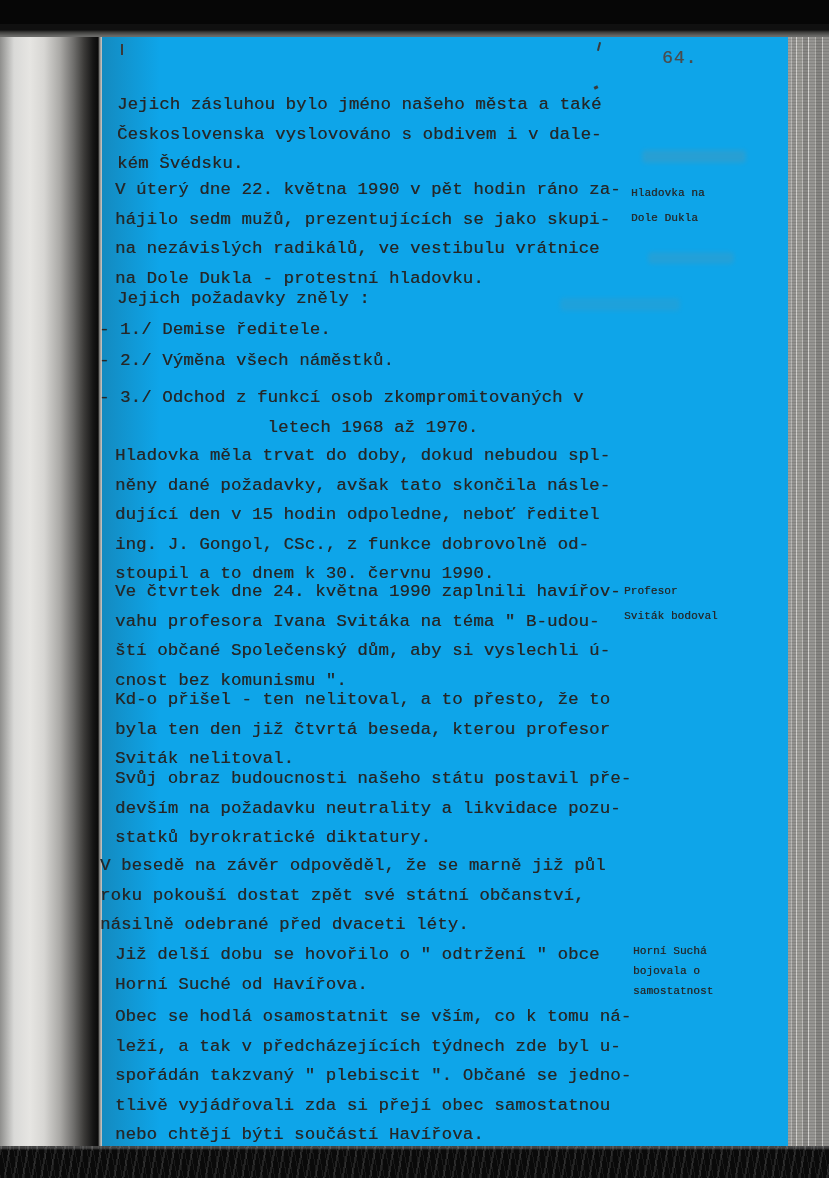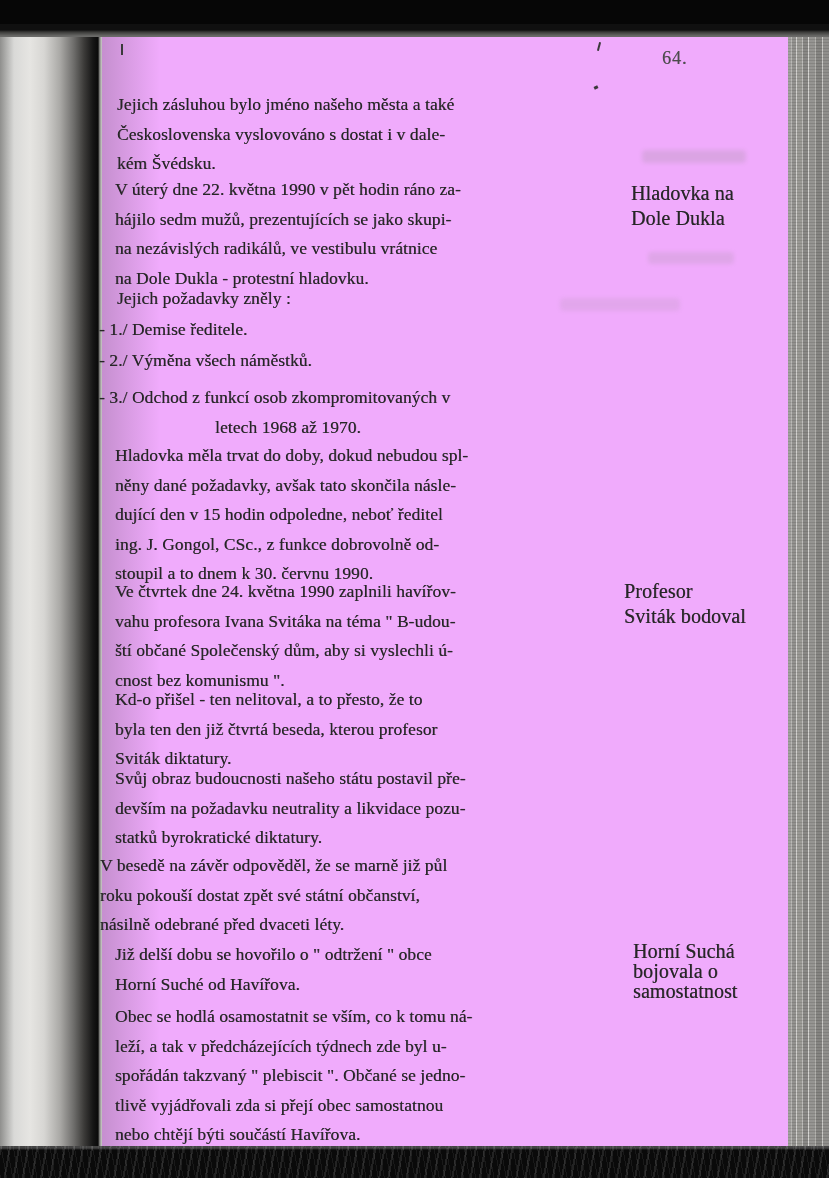--- a/index.html
+++ b/index.html
@@ -1,22 +1,22 @@
 <!DOCTYPE html>
 <html><head>
 <meta charset="utf-8">
 <style>
   html, body { margin: 0; padding: 0; background: #565656; }
   .scan {
     position: relative;
     width: 829px;
     height: 1178px;
     overflow: hidden;
-    background: #f0abfc;
-    font-family: Liberation Serif, serif;
+    background: #0ea5e9;
+    font-family: Liberation Mono, monospace;
   }
   
   .spine {
     position: absolute; left: 0; top: 0; width: 102px; height: 1178px;
     background: linear-gradient(to right,
       #8f8f8d 0px, #d9d9d7 14px, #e6e5e2 30px, #d7d6d3 44px,
       #aaa9a6 60px, #6d6c6a 74px, #3c3b39 84px, #161616 93px,
       #0a0a0a 98px, #e9e8e4 101px);
   }
   .gutter-shade {
@@ -47,21 +47,21 @@
   
   .tblock {
     position: absolute;
     font-size: 17.4px;
     line-height: 29.6px;
     color: #262626;
     white-space: pre;
     letter-spacing: 0.1px;
     text-shadow: 0.4px 0.3px 0.4px rgba(30,30,30,0.55);
   }
-  .note { font-size: 20px; }
+  .note { font-size: 11px; }
   .page-number {
     position: absolute; top: 48px; left: 662px;
     font-size: 18px; color: #4c4c4c;
     letter-spacing: 1px;
     text-shadow: 0.4px 0.4px 0.6px rgba(60,60,60,0.5);
   }
   
   .mark { position: absolute; background: #3a3a3a; }
   .mark-tick { left: 121px; top: 44px; width: 2px; height: 11px; }
   .mark-apostrophe { left: 598px; top: 42px; width: 2px; height: 9px; transform: rotate(14deg); }
@@ -80,29 +80,29 @@
 <div class="scan">
   <div class="spine"></div>
   <div class="gutter-shade"></div>
   <div class="edge-right"></div>
   <div class="band-top"></div>
   <div class="band-bottom"></div>
 
   <div class="page-number">64.</div>
 
   <div id="text-column">
-      <div class="tblock" style="top: 90px; left: 117px;"><div>Jejich zásluhou bylo jméno našeho města a také</div><div>Československa vyslovováno s dostat i v dale-</div><div>kém Švédsku.</div></div>
+      <div class="tblock" style="top: 90px; left: 117px;"><div>Jejich zásluhou bylo jméno našeho města a také</div><div>Československa vyslovováno s obdivem i v dale-</div><div>kém Švédsku.</div></div>
       <div class="tblock" style="top: 175px; left: 115px;"><div>V úterý dne 22. května 1990 v pět hodin ráno za-</div><div>hájilo sedm mužů, prezentujících se jako skupi-</div><div>na nezávislých radikálů, ve vestibulu vrátnice</div><div>na Dole Dukla - protestní hladovku.</div></div>
       <div class="tblock" style="top: 284px; left: 117px;"><div>Jejich požadavky zněly :</div></div>
       <div class="tblock" style="top: 315px; left: 99px;"><div>- 1./ Demise ředitele.</div></div>
       <div class="tblock" style="top: 346px; left: 99px;"><div>- 2./ Výměna všech náměstků.</div></div>
       <div class="tblock" style="top: 383px; left: 99px; text-align: center;"><div>- 3./ Odchod z funkcí osob zkompromitovaných v</div><div>      letech 1968 až 1970.</div></div>
       <div class="tblock" style="top: 441px; left: 115px;"><div>Hladovka měla trvat do doby, dokud nebudou spl-</div><div>něny dané požadavky, avšak tato skončila násle-</div><div>dující den v 15 hodin odpoledne, neboť ředitel</div><div>ing. J. Gongol, CSc., z funkce dobrovolně od-</div><div>stoupil a to dnem k 30. červnu 1990.</div></div>
       <div class="tblock" style="top: 577px; left: 115px;"><div>Ve čtvrtek dne 24. května 1990 zaplnili havířov-</div><div>vahu profesora Ivana Svitáka na téma " B-udou-</div><div>ští občané Společenský dům, aby si vyslechli ú-</div><div>cnost bez komunismu ".</div></div>
-      <div class="tblock" style="top: 685px; left: 115px;"><div>Kd-o přišel - ten nelitoval, a to přesto, že to</div><div>byla ten den již čtvrtá beseda, kterou profesor</div><div>Sviták diktatury.</div></div>
+      <div class="tblock" style="top: 685px; left: 115px;"><div>Kd-o přišel - ten nelitoval, a to přesto, že to</div><div>byla ten den již čtvrtá beseda, kterou profesor</div><div>Sviták nelitoval.</div></div>
       <div class="tblock" style="top: 764px; left: 115px;"><div>Svůj obraz budoucnosti našeho státu postavil pře-</div><div>devším na požadavku neutrality a likvidace pozu-</div><div>statků byrokratické diktatury.</div></div>
       <div class="tblock" style="top: 851px; left: 100px;"><div>V besedě na závěr odpověděl, že se marně již půl</div><div>roku pokouší dostat zpět své státní občanství,</div><div>násilně odebrané před dvaceti léty.</div></div>
       <div class="tblock" style="top: 940px; left: 115px;"><div>Již delší dobu se hovořilo o " odtržení " obce</div><div>Horní Suché od Havířova.</div></div>
       <div class="tblock" style="top: 1002px; left: 115px;"><div>Obec se hodlá osamostatnit se vším, co k tomu ná-</div><div>leží, a tak v předcházejících týdnech zde byl u-</div><div>spořádán takzvaný " plebiscit ". Občané se jedno-</div><div>tlivě vyjádřovali zda si přejí obec samostatnou</div><div>nebo chtějí býti součástí Havířova.</div></div>
     </div>
   <div id="margin-column">
       <div class="tblock note" style="top: 181px; left: 631px; line-height: 25px;"><div>Hladovka na</div><div>Dole Dukla</div></div>
       <div class="tblock note" style="top: 579px; left: 624px; line-height: 25px;"><div>Profesor</div><div>Sviták bodoval</div></div>
       <div class="tblock note" style="top: 941px; left: 633px; line-height: 20px;"><div>Horní Suchá</div><div>bojovala o</div><div>samostatnost</div></div>
     </div>

